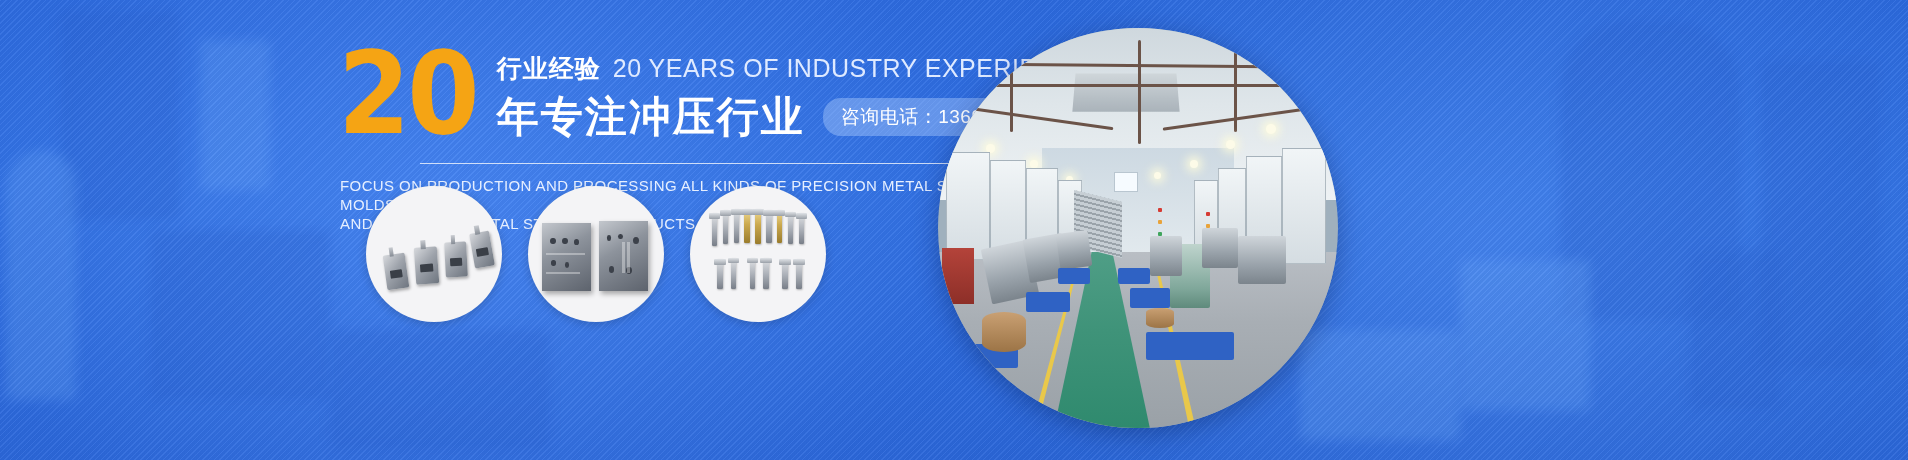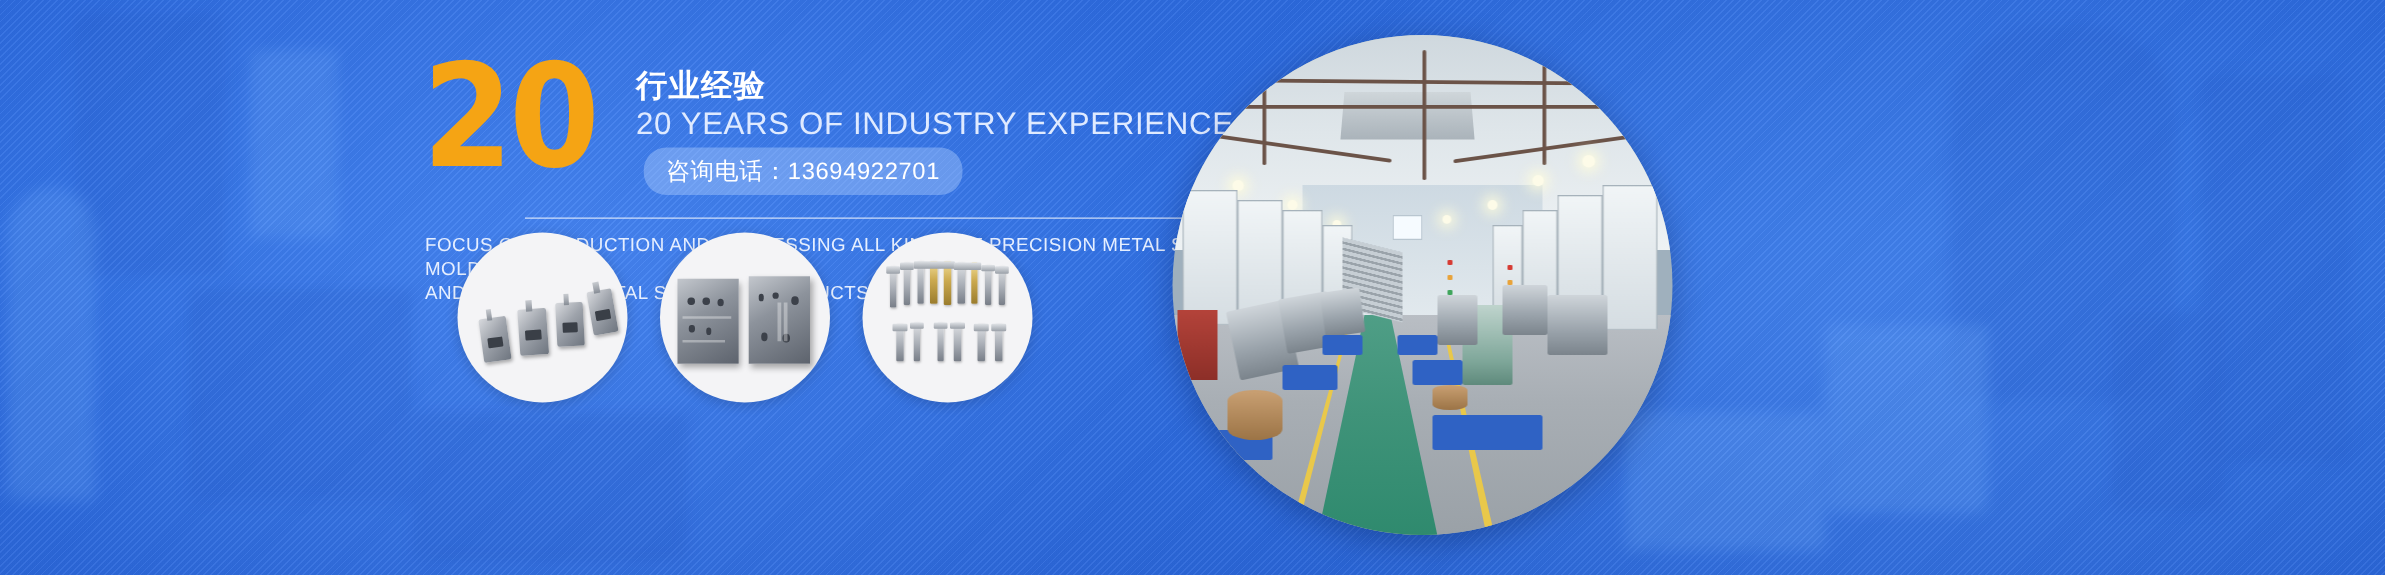--- a/index.html
+++ b/index.html
@@ -77,21 +77,20 @@
     transform-origin:top left;
     margin-top:6px;
   }
 
   .headline-text { margin-left:20px; padding-top:12px; }
 
   .line-a {
     display:flex;
     align-items:baseline;
     white-space:nowrap;
-    flex-direction:column;
   }
   .cn-small {
     font-family:"DejaVu Sans", sans-serif;
     font-weight:bold;
     font-size:25px;
     color:#ffffff;
     letter-spacing:1px;
   }
   .en-head {
     font-size:25px;
@@ -305,20 +304,21 @@
 
     <div class="headline-row">
       <div class="big-number">20</div>
 
       <div class="headline-text">
         <div class="line-a">
           <span class="cn-small">行业经验</span>
           <span class="en-head">20 YEARS OF INDUSTRY EXPERIENCE</span>
         </div>
         <div class="line-b">
+          <span class="cn-big">年专注冲压行业</span>
           <span class="phone-badge">咨询电话：13694922701</span>
         </div>
       </div>
     </div>
 
     <div class="divider"></div>
 
     <div class="sub-en">
       <div>FOCUS ON PRODUCTION AND PROCESSING ALL KINDS OF PRECISION METAL STAMPING MOLDS</div>
       <div>AND PRECISION METAL STAMPING PRODUCTS</div>

